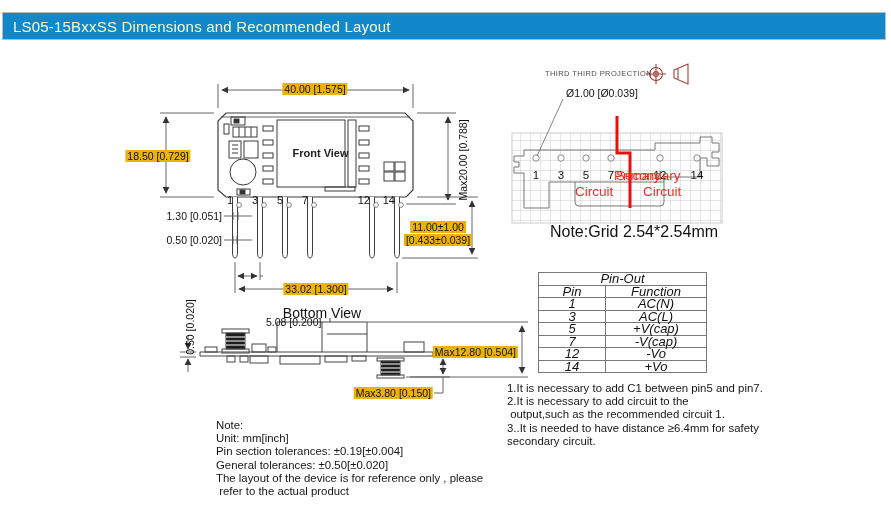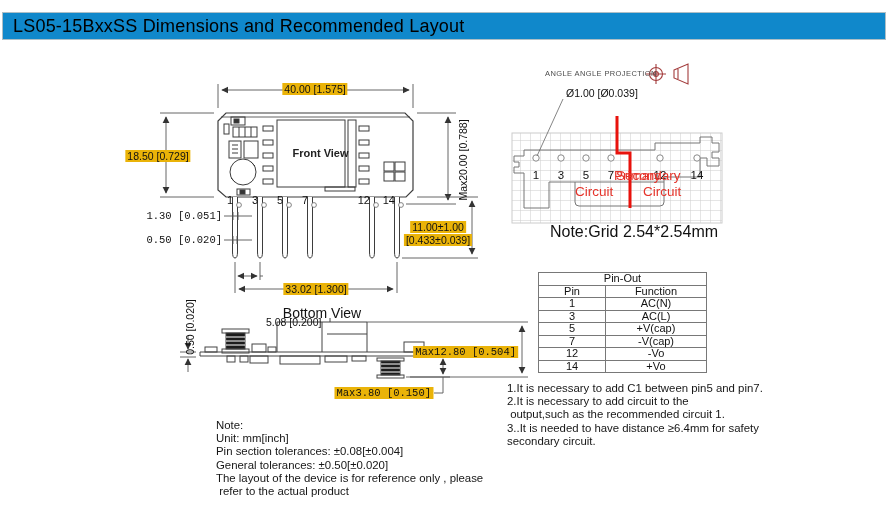--- a/index.html
+++ b/index.html
@@ -1,36 +1,36 @@
 <!DOCTYPE html>
 <html><head>
 <meta charset="utf-8">
 <style>
   html,body{margin:0;padding:0;background:#fff;}
   #canvas{position:relative;width:891px;height:517px;background:#ffffff;overflow:hidden;
           font-family:"Liberation Sans",sans-serif;color:#1a1a1a;}
   #art{position:absolute;left:0;top:0;z-index:1;}
   .titlebar{position:absolute;left:2px;top:12px;width:882px;height:26px;background:#1088cb;
             border:1px solid #aebfc6;z-index:2;display:flex;align-items:center;}
-  .titlebar span{color:#000000;font-size:18px;padding-left:10px;letter-spacing:.2px;white-space:nowrap;}
+  .titlebar span{color:#fef9c3;font-size:15px;padding-left:10px;letter-spacing:.2px;white-space:nowrap;}
   .lbl{position:absolute;z-index:3;white-space:nowrap;font-size:10.5px;color:#111;}
   .bg{background:#eab308;padding:0 2px;}
   .cc{transform:translate(-50%,-50%);}
-  .cr{transform:translate(-100%,-50%);font-family:Liberation Mono, monospace;}
+  .cr{transform:translate(-100%,-50%);}
   .cy{transform:translateY(-50%);margin-top:46px;}
   .rot{transform:translate(-50%,-50%) rotate(-90deg);}
   .viewtitle{font-size:14px;color:#111;}
   .fvlabel{font-size:11px;font-weight:600;color:#222;}
   .proj{font-size:7.5px;letter-spacing:.4px;color:#4d4d4d;}
   .red{color:#e5332a;font-size:13.5px;line-height:15px;}
   .gridnote{font-size:16px;color:#111;}
   .notes{position:absolute;z-index:3;font-size:11.4px;line-height:13.2px;color:#161616;}
   .notes div{white-space:pre;}
   table.pinout{position:absolute;left:538px;top:272px;z-index:3;border-collapse:collapse;
-               font-size:11px;color:#111;}
+               font-size:13px;color:#111;font-style:italic;}
   table.pinout td{border:1px solid #787878;text-align:center;padding:0 2px;height:11.5px;line-height:11.5px;}
   td.c1{width:62px;} td.c2{width:96px;}
 </style>
 </head>
 <body>
 
 <div id="canvas">
 
   <svg id="art" width="891" height="517" viewBox="0 0 891 517">
     <defs>
@@ -205,21 +205,21 @@
   <span class="lbl bg cc" style="left:438px;top:227px;">11.00±1.00</span>
   <span class="lbl bg cc" style="left:438px;top:240px;">[0.433±0.039]</span>
   <span class="lbl cy" style="left:266px;top:276px;">5.08 [0.200]</span>
   <span class="lbl bg cc" style="left:316px;top:289px;">33.02 [1.300]</span>
 
   <span class="lbl viewtitle cc" style="left:322px;top:313px;">Bottom View</span>
   <span class="lbl rot" style="left:190px;top:327px;">0.50 [0.020]</span>
   <span class="lbl bg cr" style="left:518px;top:352px;">Max12.80 [0.504]</span>
   <span class="lbl bg cr" style="left:433px;top:393px;">Max3.80 [0.150]</span>
 
-  <span class="lbl proj" style="left:545px;top:69px;">ANGLE ANGLE PROJECTION</span>
+  <span class="lbl proj" style="left:545px;top:69px;">THIRD THIRD PROJECTION</span>
   <span class="lbl" style="left:566px;top:87px;">Ø1.00 [Ø0.039]</span>
   <span class="lbl red" style="left:575px;top:168px;margin-left:39px;">Primary</span>
   <span class="lbl red" style="left:575px;top:184px;">Circuit</span>
   <span class="lbl red" style="left:616px;top:168px;">Secondary</span>
   <span class="lbl red" style="left:643px;top:184px;">Circuit</span>
   <span class="lbl gridnote cc" style="left:634px;top:232px;">Note:Grid 2.54*2.54mm</span>
 
   <table class="pinout">
     <tbody>
         <tr>
@@ -252,21 +252,21 @@
     <tr>
           <td>14</td>
           <td>+Vo</td>
         </tr>
   </tbody>
     </table>
 
   <div class="notes" style="left:216px;top:419px;">
     <div>Note:</div>
     <div>Unit: mm[inch]</div>
-    <div>Pin section tolerances: ±0.08[±0.004]</div>
+    <div>Pin section tolerances: ±0.19[±0.004]</div>
     <div>General tolerances: ±0.50[±0.020]</div>
     <div>The layout of the device is for reference only , please</div>
     <div> refer to the actual product</div>
   </div>
 
   <div class="notes" style="left:507px;top:382px;">
     <div>1.It is necessary to add C1 between pin5 and pin7.</div>
     <div>2.It is necessary to add circuit to the</div>
     <div> output,such as the recommended circuit 1.</div>
     <div>3..It is needed to have distance ≥6.4mm for safety</div>

